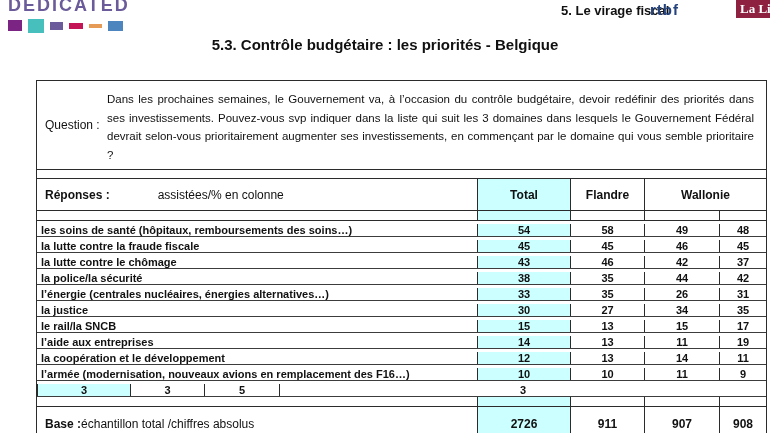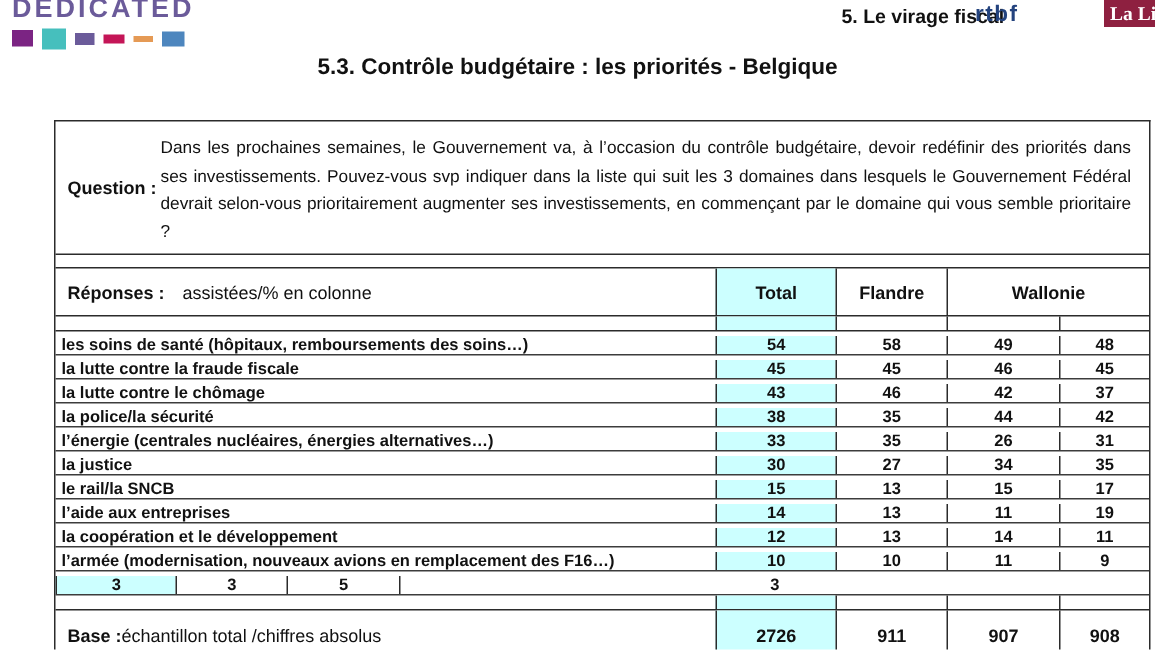--- a/index.html
+++ b/index.html
@@ -33,36 +33,36 @@
   .title{position:absolute;left:0;right:0;top:36px;text-align:center;
         font-size:15px;font-weight:bold;}
   
   .survey{position:absolute;left:36px;top:80px;width:731px;
         border:1px solid var(--border,#2b2b2b);border-bottom:none;
         box-sizing:border-box;background:#fff;}
   .row{display:flex;box-sizing:border-box;}
   .cell{display:flex;align-items:center;box-sizing:border-box;overflow:hidden;}
   .num{justify-content:center;border-left:1px solid var(--border,#2b2b2b);}
   .c-label{width:440px;}
-  .c-total{width:80px;}
+  .c-total{width:93px;}
   .c-fla{width:74px;}
   .c-bxl{width:75px;}
   .c-wal{width:69px;flex:1;}
   .total-bg{background:var(--highlight,#ccffff);}
   
   .q-row{display:flex;height:89px;border-bottom:1px solid var(--border,#2b2b2b);box-sizing:border-box;}
   .q-label{width:68px;padding-left:8px;display:flex;align-items:center;
-        font-weight:bold;font-size:12px;flex:none;box-sizing:border-box;}
+        font-weight:normal;font-size:12px;flex:none;box-sizing:border-box;}
   .q-text{flex:1;padding:9px 12px 0 2px;font-size:11.5px;line-height:18.5px;text-align:justify;}
   
   .sep{height:8px;border-bottom:1px solid var(--border,#2b2b2b);}
   .strip{height:10px;border-bottom:1px solid var(--border,#2b2b2b);}
   
   .hdr{height:32px;border-bottom:1px solid var(--border,#2b2b2b);font-size:12px;font-weight:bold;}
-  .hdr .c-label{padding-left:8px;}
+  .hdr .c-label{padding-left:8px;gap:36px;}
   .resp-note{font-weight:normal;margin-left:12px;}
   
   .dr{height:16px;border-bottom:1px solid #3c3c3c;font-size:11px;font-weight:bold;align-items:flex-end;}
   .dr .c-label{padding-left:4px;}
   
   .base-row{height:33px;font-size:12px;}
   .base-row .c-label{padding-left:8px;}
   .base-bold{font-weight:bold;}
   .base-row .num{font-weight:bold;}
 </style>

